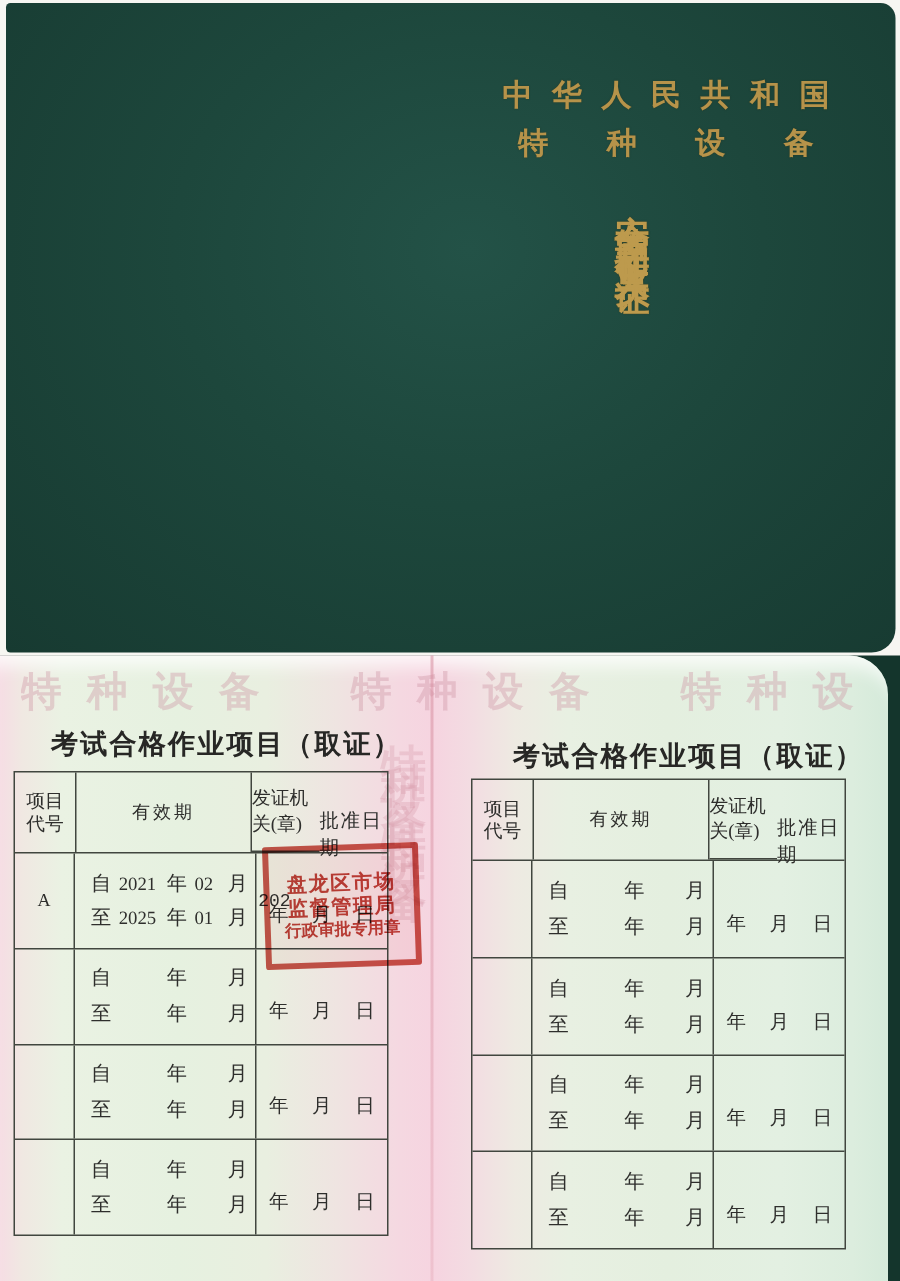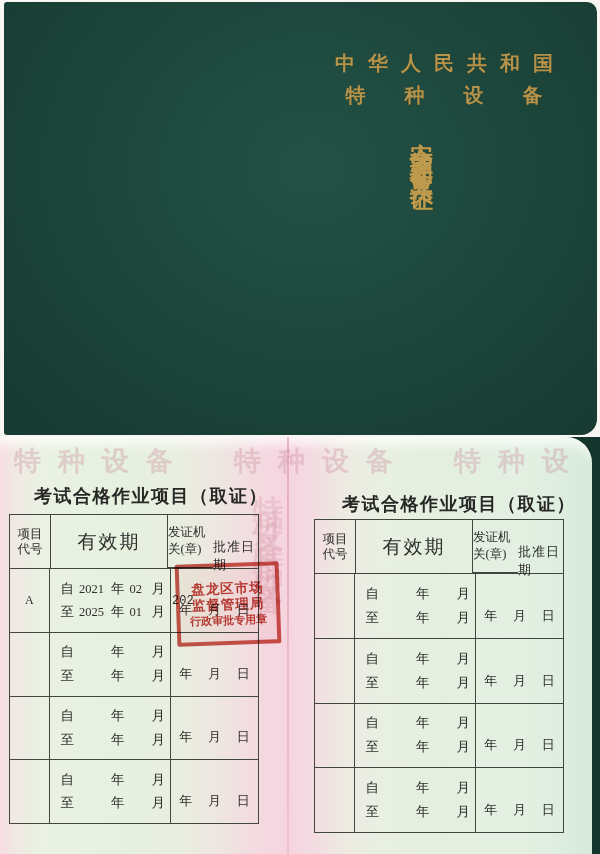--- a/index.html
+++ b/index.html
@@ -46,21 +46,21 @@
 
   
   .ctable{position:absolute;display:flex;flex-direction:column;
       border:1.5px solid #41463f;color:#2e2e2c;}
   .ctable-left{left:9px;top:77px;width:248px;height:308px;}
   .ctable-right{left:314px;top:82px;width:248px;height:312px;}
   .thead{display:flex;height:53px;min-height:53px;border-bottom:1px solid #41463f;}
   .th-code{width:40px;border-right:1px solid #41463f;display:flex;flex-direction:column;
       align-items:center;justify-content:center;font-size:12.5px;line-height:15px;}
   .th-valid{flex:1;border-right:1px solid #41463f;display:flex;align-items:center;
-      justify-content:center;font-size:19px;letter-spacing:2px;}
+      justify-content:center;font-size:12px;letter-spacing:2px;}
   .th-issue{width:90px;display:flex;}
   .th-issue-top{flex:1;display:flex;align-items:center;justify-content:center;
       font-size:12.5px;border-bottom:1px solid #41463f;}
   .th-issue-bot{flex:1;display:flex;align-items:center;justify-content:center;
       font-size:13px;letter-spacing:1px;margin-top:28px;}
   .tbody{flex:1;display:flex;flex-direction:column;}
   .trow{flex:1;display:flex;border-bottom:1px solid #41463f;}
   .trow:last-child{border-bottom:none;}
   .td-code{width:40px;border-right:1px solid #41463f;display:flex;align-items:center;
       justify-content:center;font-size:12px;}

